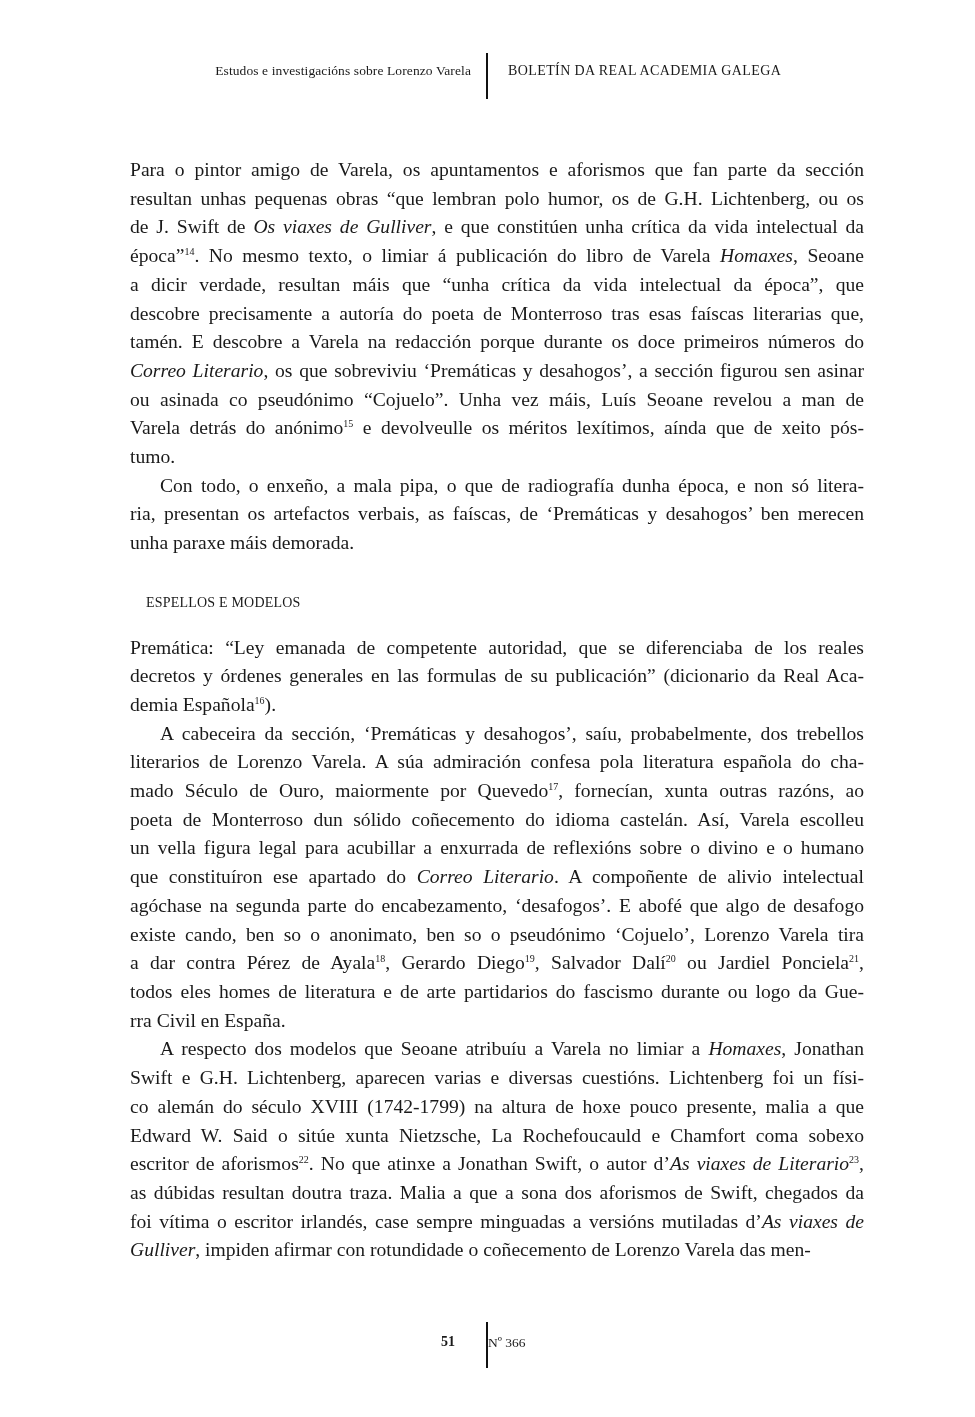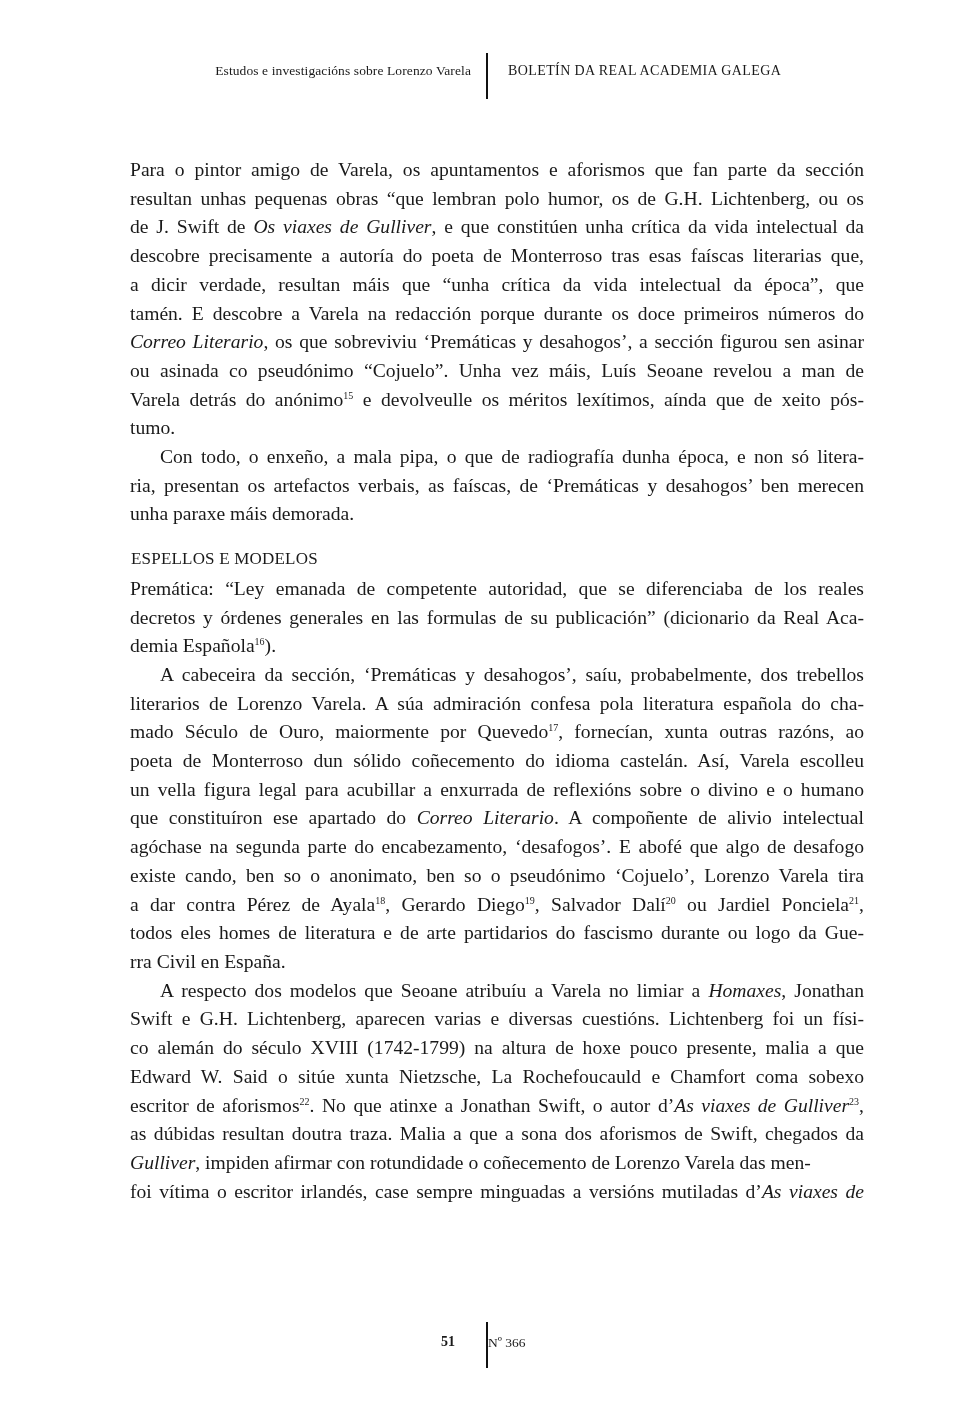--- a/index.html
+++ b/index.html
@@ -4,41 +4,42 @@
 <style>
   html, body { margin:0; padding:0; background:#ffffff; }
   body { width:975px; height:1417px; position:relative; overflow:hidden;
          font-family:"Liberation Serif","DejaVu Serif",serif; color:#1a1a1a; }
   .hdr-left { position:absolute; right:504px; top:63px; font-size:13.5px; letter-spacing:0.1px; white-space:nowrap; }
   .hdr-right { position:absolute; left:508px; top:63px; font-size:14px; letter-spacing:0.4px; white-space:nowrap; }
   .hdr-rule { position:absolute; left:486px; top:53px; width:2px; height:46px; background:#111; }
   .content { position:absolute; left:130px; top:156px; width:734px; font-size:19.6px; line-height:28.7px; }
   .content sup { font-size:10px; line-height:0; vertical-align:7px; }
   .gap { height:15px; }
-  .section-title { margin:1px; font-size:17px; font-weight:normal; line-height:28.7px; letter-spacing:0.2px; }
+  .section-title { margin:16px; font-size:14px; font-weight:normal; line-height:28.7px; letter-spacing:0.2px; }
   .ftr-left { position:absolute; right:520px; top:1334px; font-size:14px; font-weight:bold; }
   .ftr-right { position:absolute; left:488px; top:1335px; font-size:13.5px; }
   .ftr-rule { position:absolute; left:486px; top:1322px; width:2px; height:46px; background:#111; }
   .line { display:block; text-align:justify; text-align-last:justify; }
   .line.last { text-align-last:left; }
 </style>
 </head>
 <body>
 
 <div class="hdr-left">Estudos e investigacións sobre Lorenzo Varela</div>
 <div class="hdr-rule"></div>
 <div class="hdr-right">BOLETÍN DA REAL ACADEMIA GALEGA</div>
 
 <div class="content">
   <div>
       <span class="line">Para o pintor amigo de Varela, os apuntamentos e aforismos que fan parte da sección</span>
       <span class="line">resultan unhas pequenas obras “que lembran polo humor, os de G.H. Lichtenberg, ou os</span>
       <span class="line">de J. Swift de <i>Os viaxes de Gulliver</i>, e que constitúen unha crítica da vida intelectual da</span>
+      <span class="line">época”<sup>14</sup>. No mesmo texto, o limiar á publicación do libro de Varela <i>Homaxes</i>, Seoane</span>
+      <span class="line">a dicir verdade, resultan máis que “unha crítica da vida intelectual da época”, que</span>
       <span class="line">descobre precisamente a autoría do poeta de Monterroso tras esas faíscas literarias que,</span>
-      <span class="line">a dicir verdade, resultan máis que “unha crítica da vida intelectual da época”, que</span>
       <span class="line">tamén. E descobre a Varela na redacción porque durante os doce primeiros números do</span>
       <span class="line"><i>Correo Literario</i>, os que sobreviviu ‘Premáticas y desahogos’, a sección figurou sen asinar</span>
       <span class="line">ou asinada co pseudónimo “Cojuelo”. Unha vez máis, Luís Seoane revelou a man de</span>
       <span class="line">Varela detrás do anónimo<sup>15</sup> e devolveulle os méritos lexítimos, aínda que de xeito pós-</span>
       <span class="line last">tumo.</span>
     </div>
   <div>
       <span class="line" style="text-indent: 30px;">Con todo, o enxeño, a mala pipa, o que de radiografía dunha época, e non só litera-</span>
       <span class="line">ria, presentan os artefactos verbais, as faíscas, de ‘Premáticas y desahogos’ ben merecen</span>
       <span class="line last">unha paraxe máis demorada.</span>
@@ -61,22 +62,22 @@
       <span class="line">existe cando, ben so o anonimato, ben so o pseudónimo ‘Cojuelo’, Lorenzo Varela tira</span>
       <span class="line">a dar contra Pérez de Ayala<sup>18</sup>, Gerardo Diego<sup>19</sup>, Salvador Dalí<sup>20</sup> ou Jardiel Ponciela<sup>21</sup>,</span>
       <span class="line">todos eles homes de literatura e de arte partidarios do fascismo durante ou logo da Gue-</span>
       <span class="line last">rra Civil en España.</span>
     </div>
   <div>
       <span class="line" style="text-indent: 30px;">A respecto dos modelos que Seoane atribuíu a Varela no limiar a <i>Homaxes</i>, Jonathan</span>
       <span class="line">Swift e G.H. Lichtenberg, aparecen varias e diversas cuestións. Lichtenberg foi un físi-</span>
       <span class="line">co alemán do século XVIII (1742-1799) na altura de hoxe pouco presente, malia a que</span>
       <span class="line">Edward W. Said o sitúe xunta Nietzsche, La Rochefoucauld e Chamfort coma sobexo</span>
-      <span class="line">escritor de aforismos<sup>22</sup>. No que atinxe a Jonathan Swift, o autor d’<i>As viaxes de Gulliver</i><sup>23</sup>,</span>
+      <span class="line">escritor de aforismos<sup>22</sup>. No que atinxe a Jonathan Swift, o autor d’<i>As viaxes de Literario</i><sup>23</sup>,</span>
       <span class="line">as dúbidas resultan doutra traza. Malia a que a sona dos aforismos de Swift, chegados da</span>
+      <span class="line">foi vítima o escritor irlandés, case sempre minguadas a versións mutiladas d’<i>As viaxes de</i></span>
       <span class="line last"><i>Gulliver</i>, impiden afirmar con rotundidade o coñecemento de Lorenzo Varela das men-</span>
-      <span class="line">foi vítima o escritor irlandés, case sempre minguadas a versións mutiladas d’<i>As viaxes de</i></span>
     </div>
 </div>
 
 <div class="ftr-left">51</div>
 <div class="ftr-rule"></div>
 <div class="ftr-right">Nº 366</div>
 
 </body></html>

